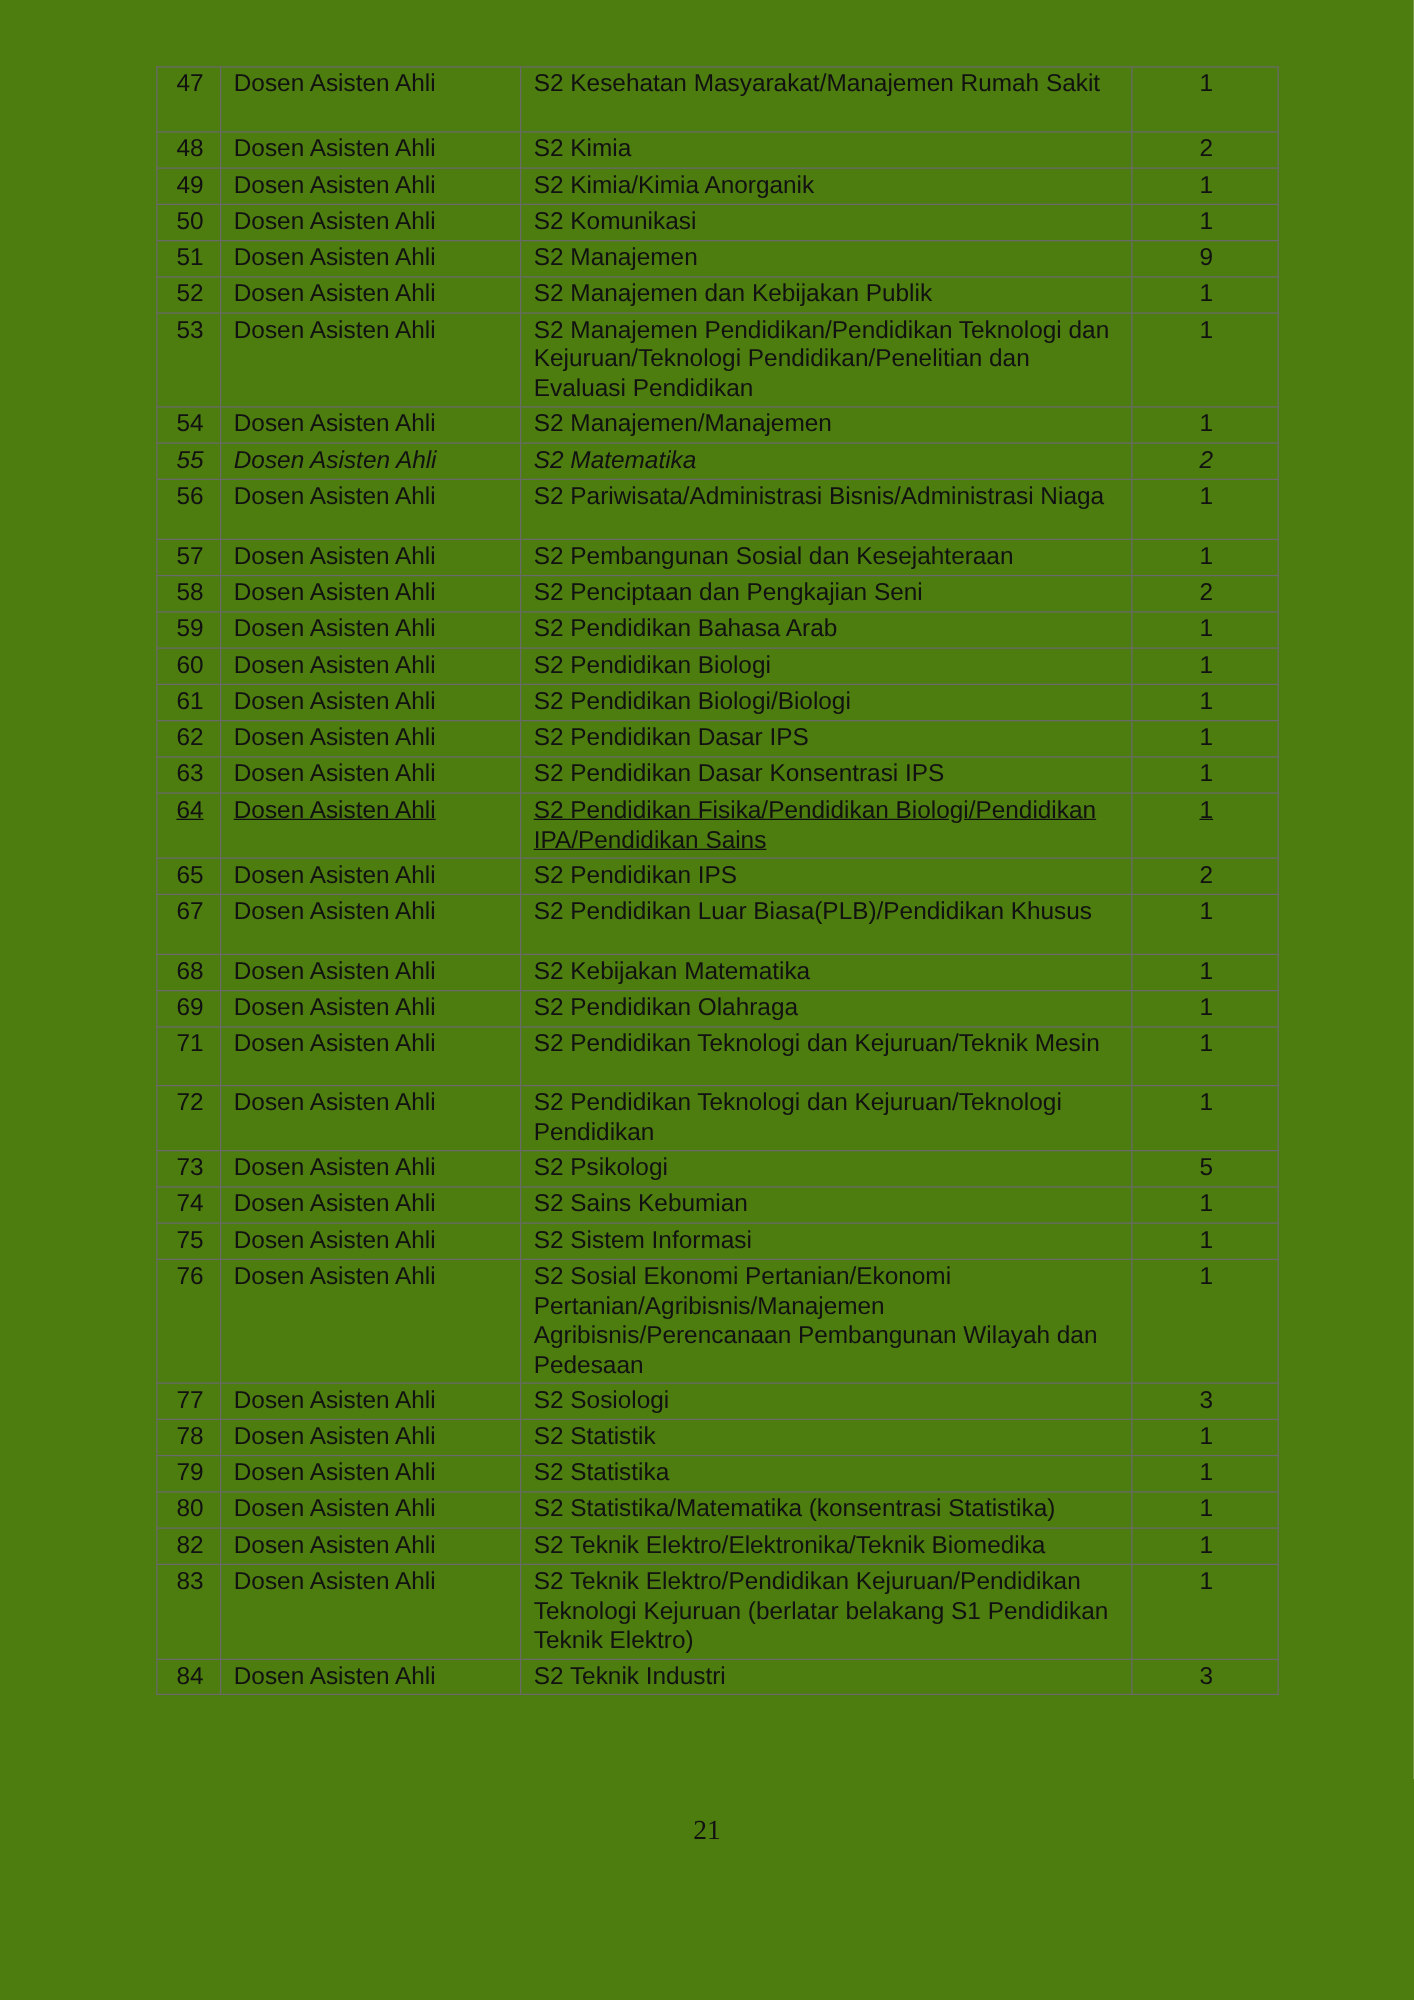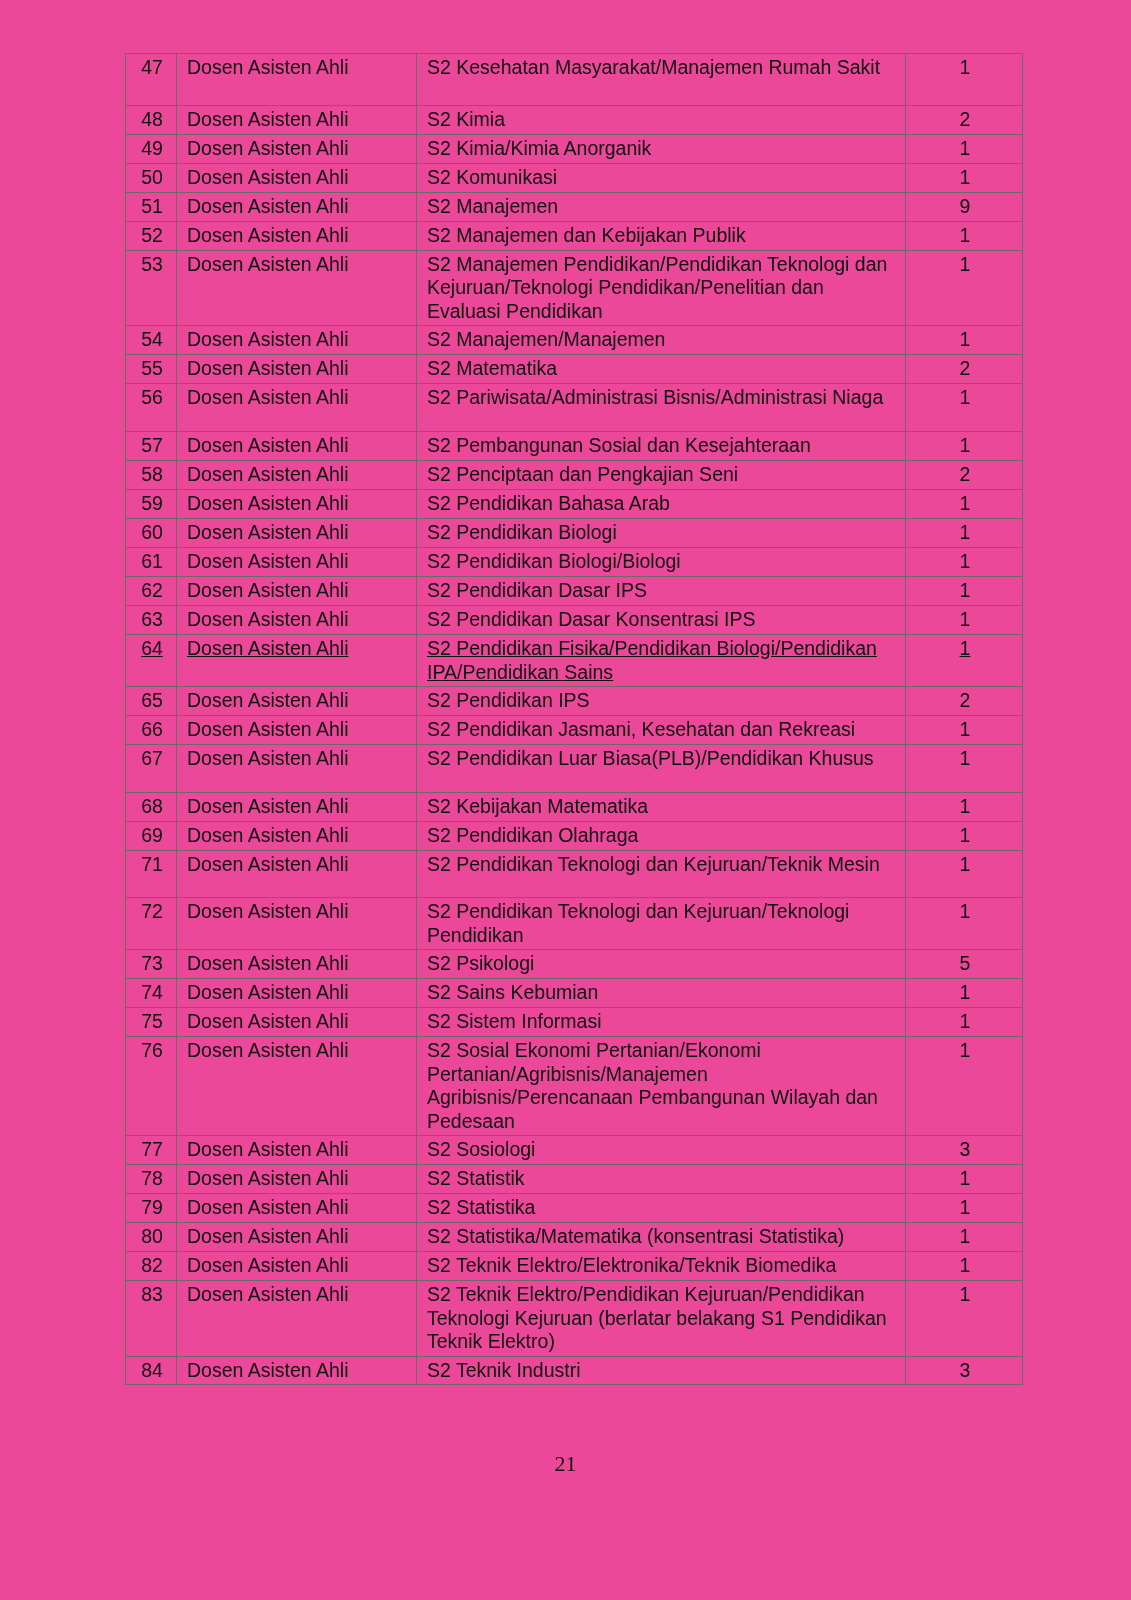--- a/index.html
+++ b/index.html
@@ -1,17 +1,17 @@
 <!DOCTYPE html>
 <html><head>
 <meta charset="utf-8">
 <style>
   html, body { margin: 0; padding: 0; background: #ffffff; }
   body { width: 1131px; height: 1600px; position: relative; overflow: hidden; }
-  .page { position: absolute; left: 0; top: 0; width: 1131px; height: 1600px; background: #ec4899; }
+  .page { position: absolute; left: 0; top: 0; width: 1131px; height: 1600px; background: #4d7c0f; }
   table.req {
     position: absolute; left: 125px; top: 53px;
     width: 897px; border-collapse: collapse; table-layout: fixed;
     font-family: "Liberation Sans", sans-serif; font-size: 19.5px; color: #111;
   }
   table.req td {
     border: 1.5px solid #6a6a6a; vertical-align: top;
     line-height: 23.5px; padding: 2px 8px 2px 10px; box-sizing: border-box;
   }
   td.no { text-align: center; padding-left: 2px; padding-right: 2px; }
@@ -74,21 +74,21 @@
     <td class="pos">Dosen Asisten Ahli</td>
     <td class="qual">S2 Manajemen Pendidikan/Pendidikan Teknologi dan Kejuruan/Teknologi Pendidikan/Penelitian dan Evaluasi Pendidikan</td>
     <td class="count">1</td>
   </tr>
         <tr style="height: 29px;">
     <td class="no">54</td>
     <td class="pos">Dosen Asisten Ahli</td>
     <td class="qual">S2 Manajemen/Manajemen</td>
     <td class="count">1</td>
   </tr>
-        <tr style="height: 29px;">
+        <tr style="height: 29px; font-style: italic;">
     <td class="no">55</td>
     <td class="pos">Dosen Asisten Ahli</td>
     <td class="qual">S2 Matematika</td>
     <td class="count">2</td>
   </tr>
         <tr style="height: 48px;">
     <td class="no">56</td>
     <td class="pos">Dosen Asisten Ahli</td>
     <td class="qual">S2 Pariwisata/Administrasi Bisnis/Administrasi Niaga</td>
     <td class="count">1</td>
@@ -139,26 +139,20 @@
     <td class="no">64</td>
     <td class="pos">Dosen Asisten Ahli</td>
     <td class="qual">S2 Pendidikan Fisika/Pendidikan Biologi/Pendidikan IPA/Pendidikan Sains</td>
     <td class="count">1</td>
   </tr>
         <tr style="height: 29px;">
     <td class="no">65</td>
     <td class="pos">Dosen Asisten Ahli</td>
     <td class="qual">S2 Pendidikan IPS</td>
     <td class="count">2</td>
-  </tr>
-        <tr style="height: 29px;">
-    <td class="no">66</td>
-    <td class="pos">Dosen Asisten Ahli</td>
-    <td class="qual">S2 Pendidikan Jasmani, Kesehatan dan Rekreasi</td>
-    <td class="count">1</td>
   </tr>
         <tr style="height: 48px;">
     <td class="no">67</td>
     <td class="pos">Dosen Asisten Ahli</td>
     <td class="qual">S2 Pendidikan Luar Biasa(PLB)/Pendidikan Khusus</td>
     <td class="count">1</td>
   </tr>
         <tr style="height: 29px;">
     <td class="no">68</td>
     <td class="pos">Dosen Asisten Ahli</td>

